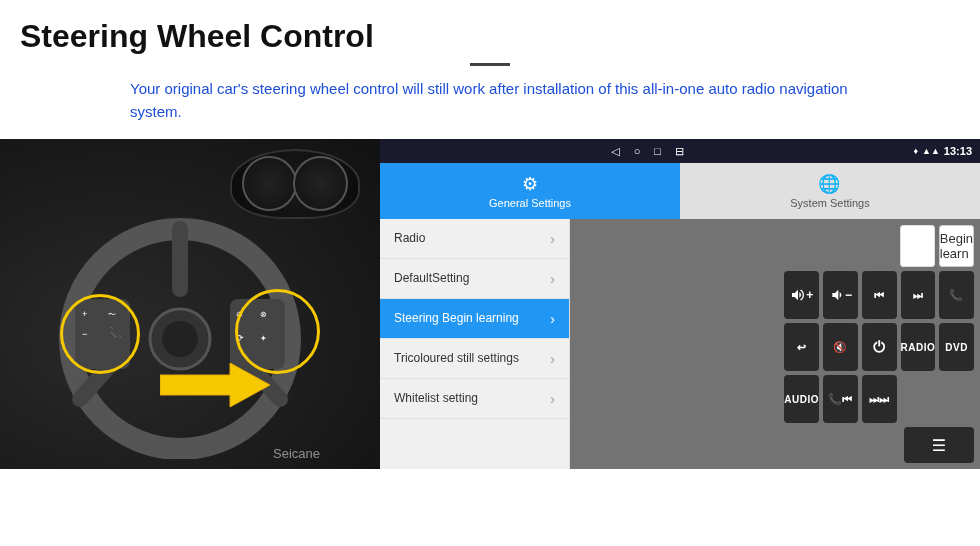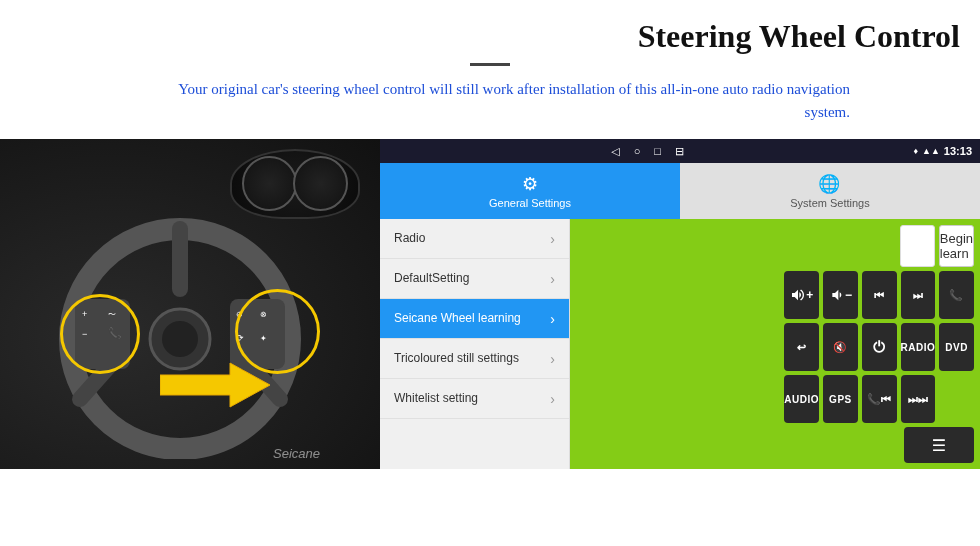--- a/index.html
+++ b/index.html
@@ -6,23 +6,22 @@
     body {
       font-family: Arial, sans-serif;
       background: #fff;
       width: 980px;
       min-height: 546px;
       overflow: hidden;
     }
 
     
     .header {
-      text-align: right;
+      text-align: left;
       padding: 18px 20px 12px;
-      font-family: Liberation Serif, serif;
     }
     .header h1 {
       font-size: 32px;
       font-weight: 900;
       color: #111;
       margin-bottom: 8px;
     }
     .header-divider {
       width: 40px;
       height: 3px;
@@ -135,21 +134,20 @@
       z-index: 20;
     }
 
     
     .watermark {
       position: absolute;
       bottom: 8px;
       right: 60px;
       color: rgba(255,255,255,0.5);
       font-size: 13px;
-      font-style: italic;
     }
 
     
     .android-ui {
       flex: 1;
       background: #e8e8e8;
       display: flex;
       flex-direction: column;
       position: relative;
     }
@@ -203,21 +201,21 @@
       background: #2196F3;
       color: white;
     }
     .tab-icon {
       font-size: 18px;
     }
 
     
     .menu-list {
       flex: 1;
-      background: #84cc16;
+      background: #737373;
       display: flex;
     }
 
     .menu-items {
       width: 190px;
       background: #f0f0f0;
       border-right: 1px solid #ddd;
     }
 
     .menu-item {
@@ -426,21 +424,21 @@
       <div class="menu-items">
         <div class="menu-item">
           <span class="menu-item-text">Radio</span>
           <span class="chevron">›</span>
         </div>
         <div class="menu-item">
           <span class="menu-item-text">DefaultSetting</span>
           <span class="chevron">›</span>
         </div>
         <div class="menu-item active">
-          <span class="menu-item-text">Seicane Wheel learning</span>
+          <span class="menu-item-text">Steering Begin learning</span>
           <span class="chevron">›</span>
         </div>
         <div class="menu-item">
           <span class="menu-item-text">Tricoloured still settings</span>
           <span class="chevron">›</span>
         </div>
         <div class="menu-item">
           <span class="menu-item-text">Whitelist setting</span>
           <span class="chevron">›</span>
         </div>
@@ -479,23 +477,20 @@
           <div class="ctrl-btn text-btn">
             <span>RADIO</span>
           </div>
 
           <div class="ctrl-btn text-btn">
             <span>DVD</span>
           </div>
           <div class="ctrl-btn text-btn">
             <span>AUDIO</span>
           </div>
-          <div class="ctrl-btn text-btn">
-            <span>GPS</span>
-          </div>
           <div class="ctrl-btn" style="font-size:11px;">📞⏮</div>
           <div class="ctrl-btn">⏭⏭</div>
         </div>
 
         <div class="bottom-row">
           <div class="icon-box">☰</div>
         </div>
       </div>
     </div>
   </div>

